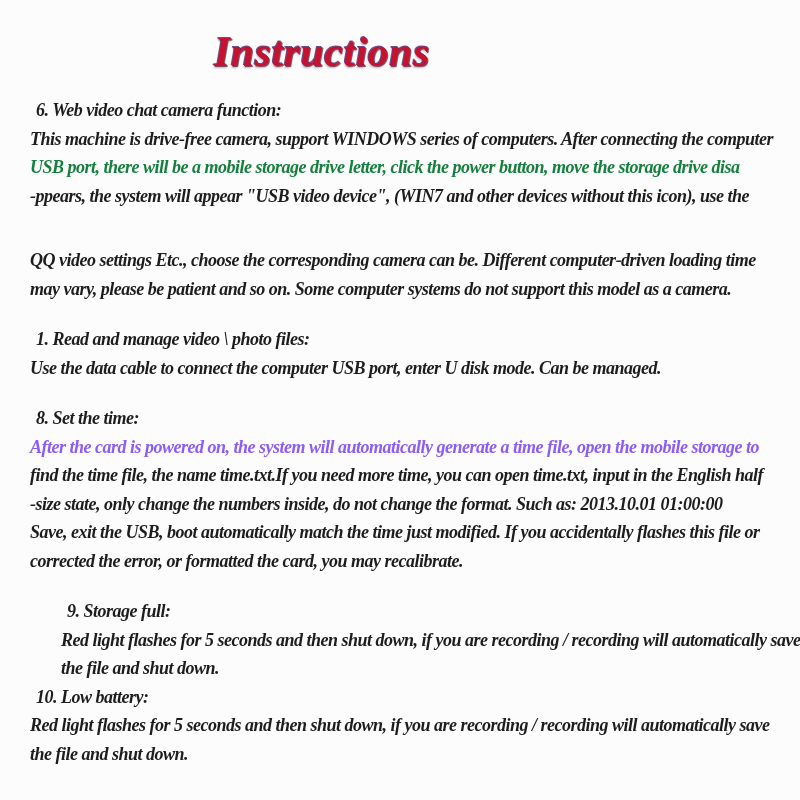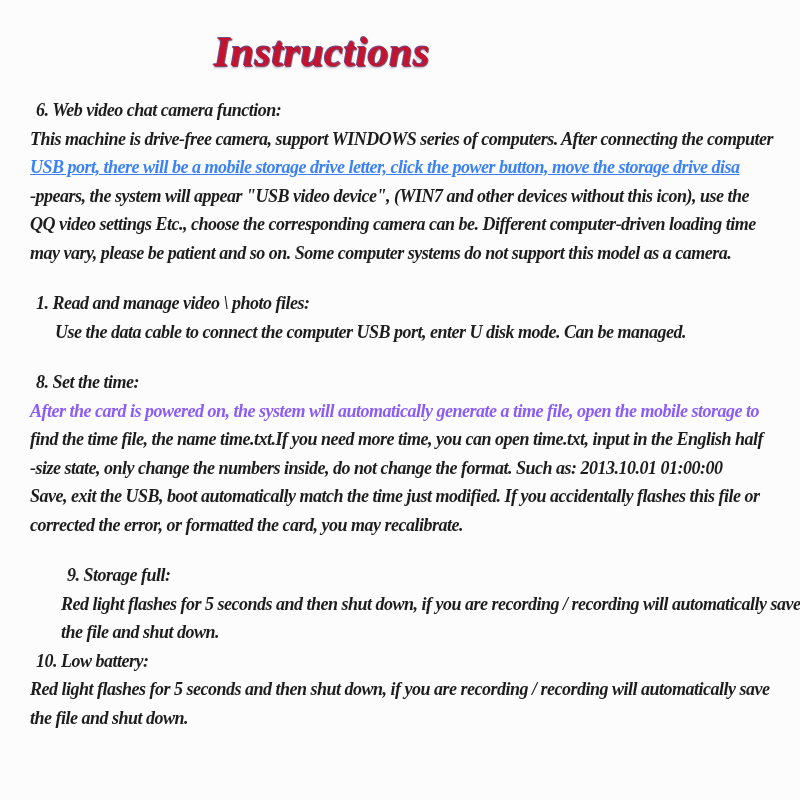--- a/index.html
+++ b/index.html
@@ -58,28 +58,28 @@
 </style>
 </head>
 <body style="background: rgb(252, 252, 252);">
 
 <div class="page">
   <div class="title" style="color: rgb(197, 18, 47);">Instructions</div>
   <div class="body-text">
       <section class="section">
         <div class="heading" style="color: rgb(29, 29, 29);">6. Web video chat camera function:</div>
         <div class="line" style="color: rgb(29, 29, 29);">This machine is drive-free camera, support WINDOWS series of computers. After connecting the computer</div>
-        <div class="line" style="color: #3b82f6; text-decoration: underline;">USB port, there will be a mobile storage drive letter, click the power button, move the storage drive disa</div>
+        <div class="line" style="color: #15803d;">USB port, there will be a mobile storage drive letter, click the power button, move the storage drive disa</div>
         <div class="line" style="color: rgb(29, 29, 29);">-ppears, the system will appear "USB video device", (WIN7 and other devices without this icon), use the</div>
-        <div class="line" style="color: rgb(29, 29, 29);">QQ video settings Etc., choose the corresponding camera can be. Different computer-driven loading time</div>
+        <div class="line" style="color: rgb(29, 29, 29); margin-top: 36px;">QQ video settings Etc., choose the corresponding camera can be. Different computer-driven loading time</div>
         <div class="line" style="color: rgb(29, 29, 29);">may vary, please be patient and so on. Some computer systems do not support this model as a camera.</div>
       </section>
       <section class="section">
         <div class="heading" style="color: rgb(29, 29, 29);">1. Read and manage video \ photo files:</div>
-        <div class="line" style="color: rgb(29, 29, 29); margin-left: 25px;">Use the data cable to connect the computer USB port, enter U disk mode. Can be managed.</div>
+        <div class="line" style="color: rgb(29, 29, 29);">Use the data cable to connect the computer USB port, enter U disk mode. Can be managed.</div>
       </section>
       <section class="section">
         <div class="heading" style="color: rgb(29, 29, 29);">8. Set the time:</div>
         <div class="line" style="color: #8b5cf6;">After the card is powered on, the system will automatically generate a time file, open the mobile storage to</div>
         <div class="line" style="color: rgb(29, 29, 29);">find the time file, the name time.txt.If you need more time, you can open time.txt, input in the English half</div>
         <div class="line" style="color: rgb(29, 29, 29);">-size state, only change the numbers inside, do not change the format. Such as: 2013.10.01 01:00:00</div>
         <div class="line" style="color: rgb(29, 29, 29);">Save, exit the USB, boot automatically match the time just modified. If you accidentally flashes this file or</div>
         <div class="line" style="color: rgb(29, 29, 29);">corrected the error, or formatted the card, you may recalibrate.</div>
       </section>
       <section class="section">

